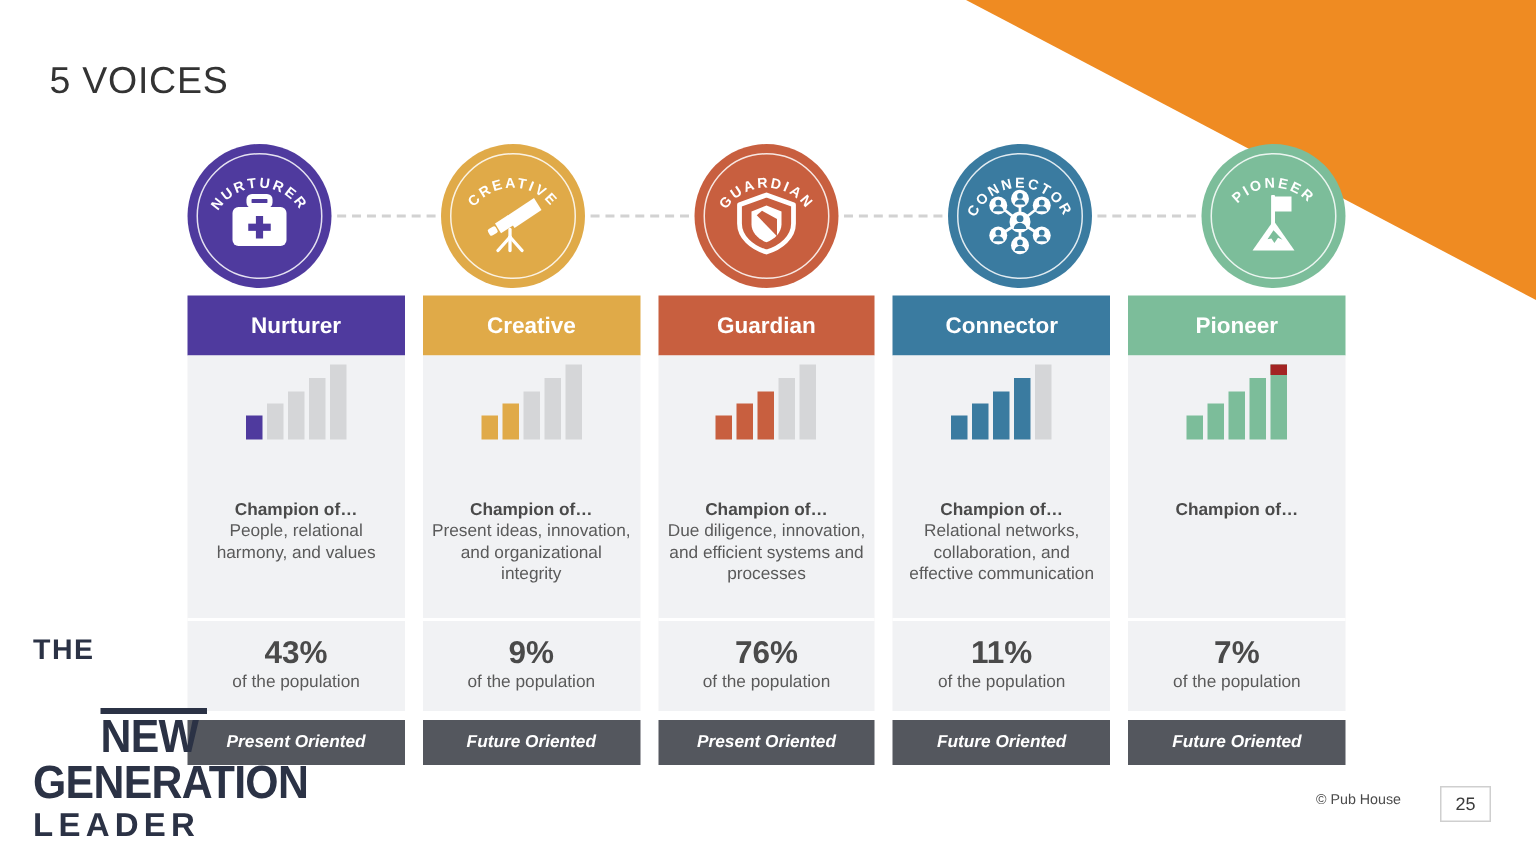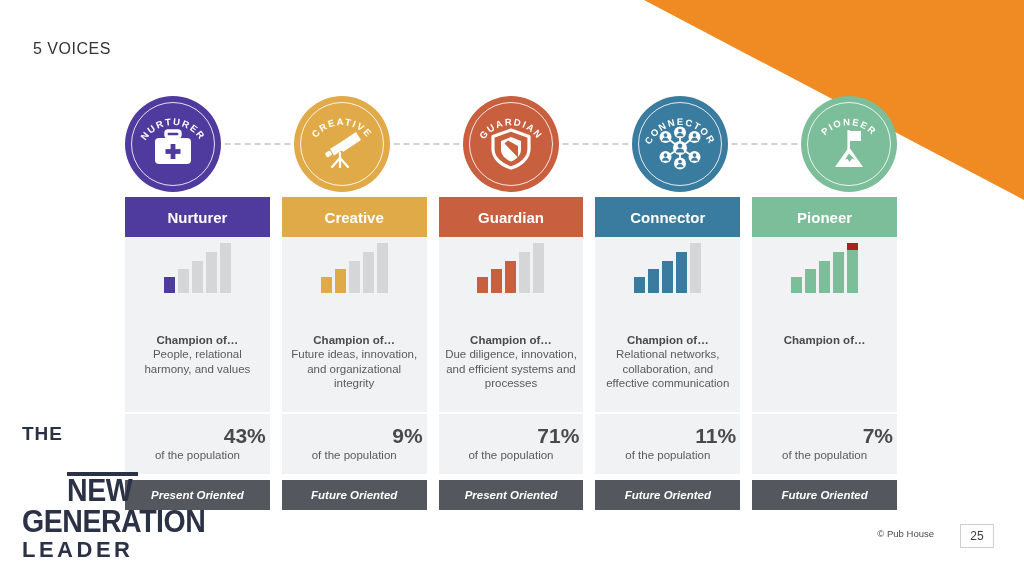--- a/index.html
+++ b/index.html
@@ -19,21 +19,21 @@
     width: 380px; height: 200px;
     background: #ef8b22;
     clip-path: polygon(100% 0, 100% 100%, 0 0);
     z-index: 0;
   }
 
   
   .slide-title {
     position: absolute;
     left: 33px; top: 40px;
-    font-size: 16px;
+    font-size: 25px;
     letter-spacing: 0.5px;
     color: #333333;
     font-weight: 400;
     z-index: 3;
   }
 
   
   .badge-row {
     position: absolute;
     left: 125px; top: 96px;
@@ -140,21 +140,20 @@
   .stat-block {
     padding: 10px 4px 12px;
     text-align: center;
     border-top: 2px solid #ffffff;
   }
   .stat-pct {
     font-size: 21px;
     font-weight: bold;
     color: #4a4a4a;
     line-height: 24px;
-    text-align: right;
   }
   .stat-sub {
     font-size: 11.5px;
     color: #5a5a5a;
     line-height: 14px;
   }
   .card-footer {
     height: 30px;
     background: #54575e;
     color: #ffffff;
@@ -369,21 +368,21 @@
       <div class="card-body">
         <div class="mini-chart">
           <div class="bar" style="height: 16px; background: rgb(224, 170, 72);"></div>
           <div class="bar" style="height: 24px; background: rgb(224, 170, 72);"></div>
           <div class="bar" style="height: 32px; background: rgb(213, 214, 216);"></div>
           <div class="bar" style="height: 41px; background: rgb(213, 214, 216);"></div>
           <div class="bar" style="height: 50px; background: rgb(213, 214, 216);"></div>
         </div>
         <div class="champ-block">
           <div class="champ-title">Champion of…</div>
-          <div class="champ-desc">Future ideas, innovation, and organizational integrity</div>
+          <div class="champ-desc">Present ideas, innovation, and organizational integrity</div>
         </div>
         <div class="stat-block">
           <div class="stat-pct">9%</div>
           <div class="stat-sub">of the population</div>
         </div>
       </div>
       <div class="card-footer" style="background: rgb(84, 87, 94);">Future Oriented</div>
     </div>
     <div class="card">
       <div class="card-header" style="background: rgb(200, 95, 63);">Guardian</div>
@@ -393,21 +392,21 @@
           <div class="bar" style="height: 24px; background: rgb(200, 95, 63);"></div>
           <div class="bar" style="height: 32px; background: rgb(200, 95, 63);"></div>
           <div class="bar" style="height: 41px; background: rgb(213, 214, 216);"></div>
           <div class="bar" style="height: 50px; background: rgb(213, 214, 216);"></div>
         </div>
         <div class="champ-block">
           <div class="champ-title">Champion of…</div>
           <div class="champ-desc">Due diligence, innovation, and efficient systems and processes</div>
         </div>
         <div class="stat-block">
-          <div class="stat-pct">71%</div>
+          <div class="stat-pct">76%</div>
           <div class="stat-sub">of the population</div>
         </div>
       </div>
       <div class="card-footer" style="background: rgb(84, 87, 94);">Present Oriented</div>
     </div>
     <div class="card">
       <div class="card-header" style="background: rgb(58, 123, 160);">Connector</div>
       <div class="card-body">
         <div class="mini-chart">
           <div class="bar" style="height: 16px; background: rgb(58, 123, 160);"></div>

